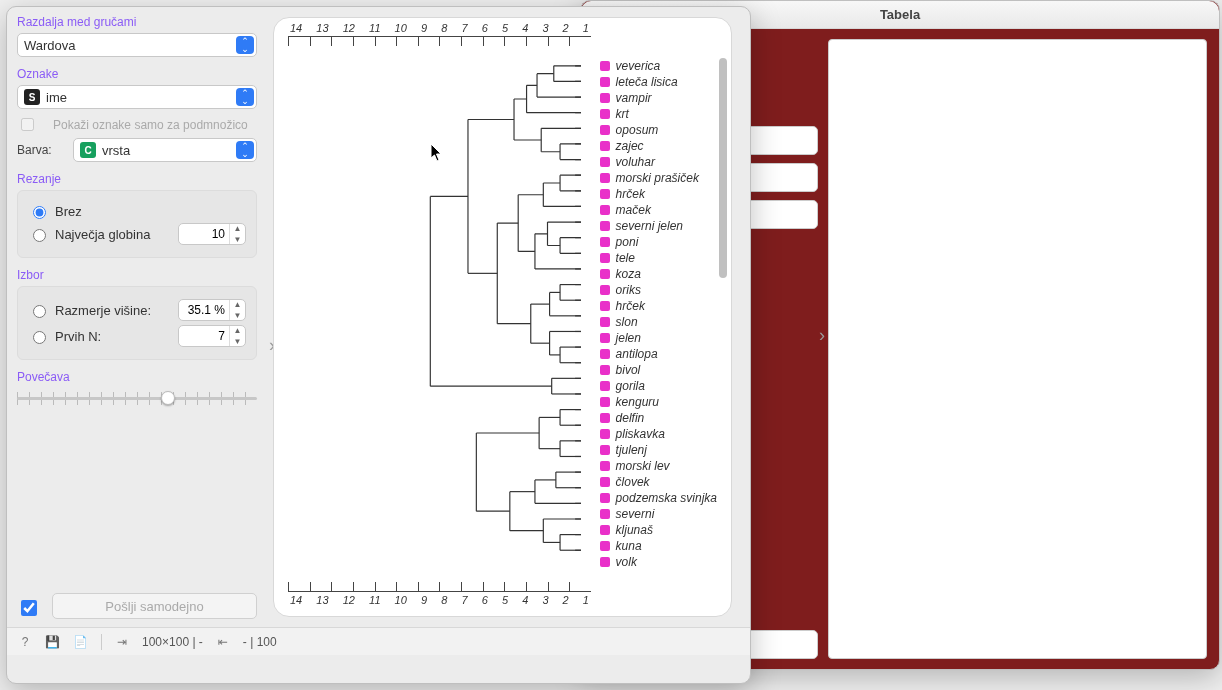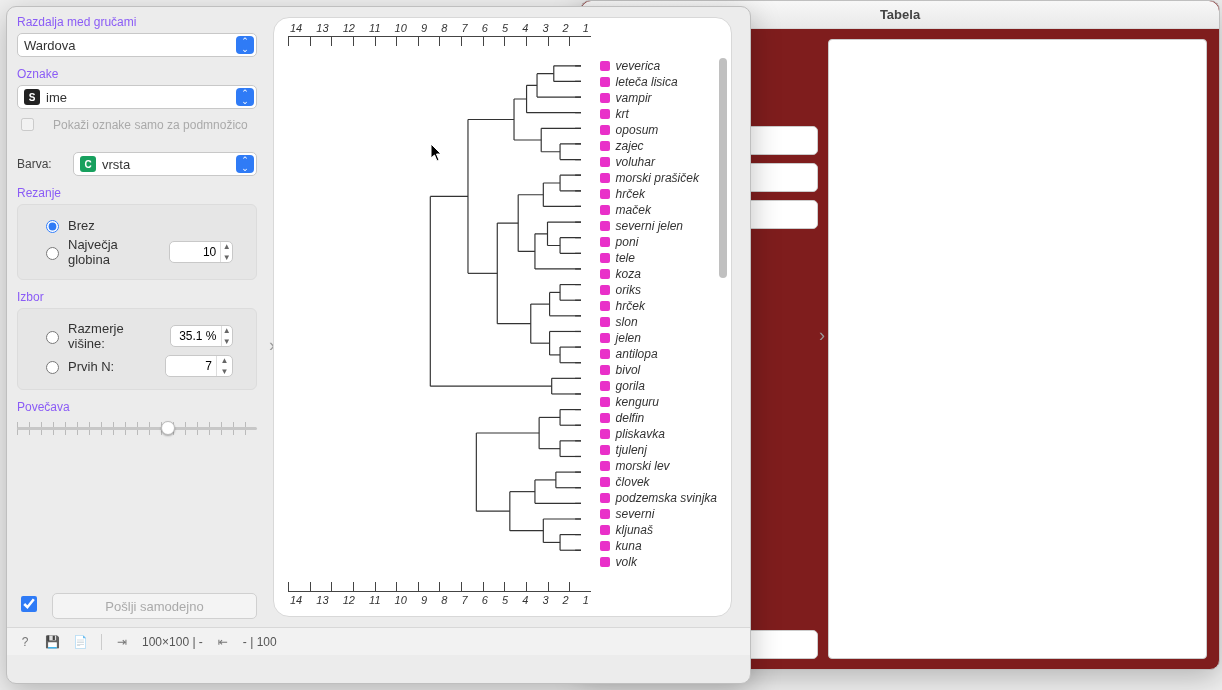--- a/index.html
+++ b/index.html
@@ -82,21 +82,21 @@
   }
   .badge-S{ background:#222;} .badge-C{ background:#17a05e;}
   .checkbox-row { display:flex; align-items:center; gap:16px; font-size:12px; color:#aaa; margin-top:6px;}
   .checkbox-row input { accent-color:#2f7bf6; }
   .inline-row { display:flex; align-items:center; gap:6px; }
   .inline-row .lbl { width:50px; font-size:12px; color:#444;}
   .group-box {
     border:1px solid #dcdcdc; border-radius:6px; background:#e6e6e6;
     padding:8px 10px;
   }
-  .radio-row { display:flex; align-items:center; gap:6px; margin:4px 13px; }
+  .radio-row { display:flex; align-items:center; gap:6px; margin:4px 0; }
   .radio-row input { accent-color:#2f7bf6; }
   .spin {
     display:inline-flex; height:22px; border:1px solid #c8c8c8; border-radius:5px;
     background:#fff; align-items:center; overflow:hidden;
   }
   .spin input { border:none; width:50px; text-align:right; padding:0 4px; font-size:12px; outline:none;}
   .spin .stepper { width:16px; display:flex; flex-direction:column; border-left:1px solid #ddd;}
   .spin .stepper div { height:11px; font-size:8px; display:flex;align-items:center;justify-content:center; color:#666;}
   .radio-row .fill { flex:1; }
   .slider-track {
@@ -104,21 +104,21 @@
   }
   .slider-track .rail { position:absolute; left:0; right:0; top:9px; height:3px; background:#c7c7c7; border-radius:2px;}
   .slider-track .ticks { position:absolute; left:0; right:0; top:4px; height:13px;
     background-image: repeating-linear-gradient(to right, #bbb 0 1px, transparent 1px 12px);
   }
   .slider-track .thumb {
     position:absolute; top:3px; width:14px;height:14px;border-radius:50%;
     background:#fff; border:1px solid #bbb; box-shadow:0 1px 2px rgba(0,0,0,0.3);
   }
 
-  .send-row { margin-top:auto; display:flex; align-items:flex-start; gap:12px; padding-top:8px; }
+  .send-row { margin-top:auto; display:flex; align-items:flex-end; gap:12px; padding-top:8px; }
   .send-row .chk { width:16px;height:16px; accent-color:#2f7bf6; }
   .send-btn {
     flex:1; height:26px; border:1px solid #d0d0d0; border-radius:5px;
     background:#f4f4f4; color:#aaa; text-align:center; display:flex;align-items:center;justify-content:center;
   }
 
   
   .canvas-wrap { flex:1; position:relative; padding:10px 10px 10px 2px;}
   .canvas {
     position:absolute; inset:10px 18px 10px 6px;
@@ -217,21 +217,21 @@
         <div class="panel-title">Oznake</div>
         <div class="mac-select">
           <span class="icon-badge badge-S">S</span>
           <span>ime</span>
           <span class="caret caret-updown">⌃<br>⌄</span>
         </div>
         <label class="checkbox-row">
           <input type="checkbox" disabled="" style="">
           <span>Pokaži oznake samo za podmnožico</span>
         </label>
-        <div class="inline-row" style="margin-top:18px">
+        <div class="inline-row" style="margin-top:4px">
           <span class="lbl">Barva:</span>
           <div class="mac-select" style="flex:1">
             <span class="icon-badge badge-C">C</span>
             <span>vrsta</span>
             <span class="caret caret-updown">⌃<br>⌄</span>
           </div>
         </div>
       </div>
 
       <div class="panel">

